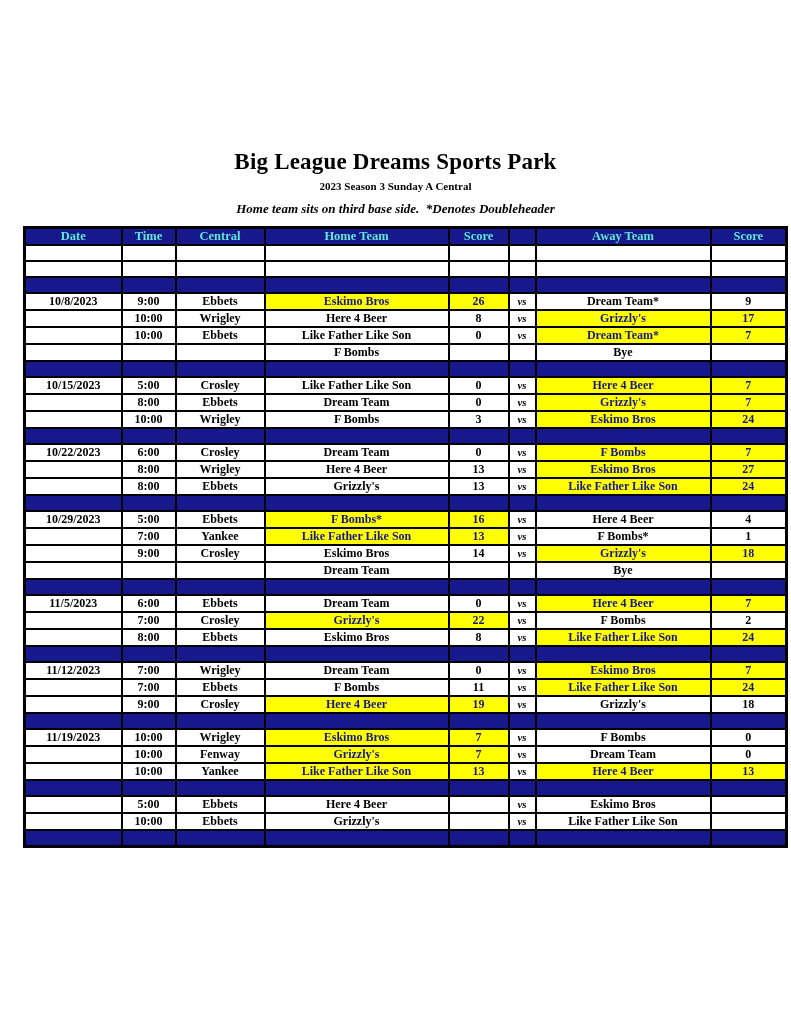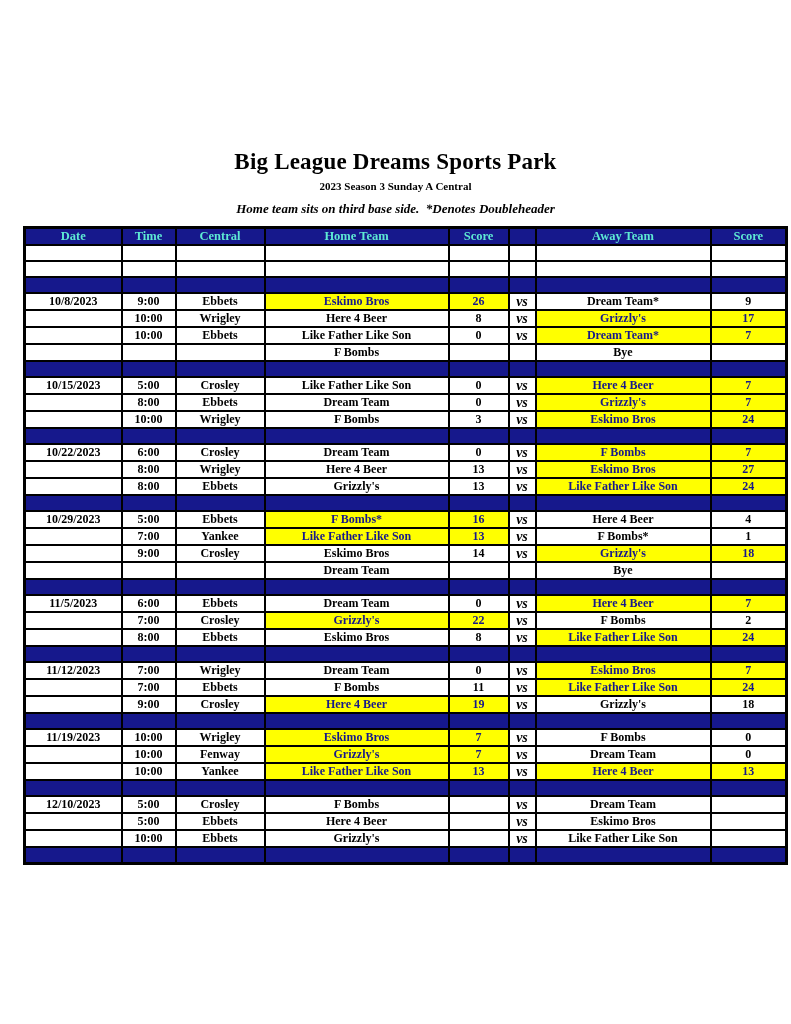--- a/index.html
+++ b/index.html
@@ -41,21 +41,21 @@
     overflow:hidden;
     white-space:nowrap;
   }
   .sched th{
     background:var(--navy);
     color:#5eead4;
     font-size:12.5px;
   }
   .sched td.navy{background:var(--navy);}
   .sched td.win{background:var(--hl);color:var(--navy);}
-  .sched td.vs{font-style:italic;font-size:14px;}
+  .sched td.vs{font-style:italic;font-size:11px;}
   .footer-note{
     margin:2px 0 0 25px;
     font-size:13px;
     line-height:16px;
   }
   
   col.c-date{width:97px;}
   col.c-time{width:54px;}
   col.c-replica{width:89px;}
   col.c-home{width:184px;}
@@ -422,30 +422,20 @@
           <td class="navy"></td>
           <td class="navy"></td>
           <td class="navy"></td>
           <td class="navy"></td>
           <td class="navy"></td>
           <td class="navy"></td>
           <td class="navy"></td>
           <td class="navy"></td>
         </tr>
         <tr>
-          <td>12/10/2023</td>
-          <td>5:00</td>
-          <td>Crosley</td>
-          <td>F Bombs</td>
-          <td></td>
-          <td class="vs">vs</td>
-          <td>Dream Team</td>
-          <td></td>
-        </tr>
-        <tr>
           <td></td>
           <td>5:00</td>
           <td>Ebbets</td>
           <td>Here 4 Beer</td>
           <td></td>
           <td class="vs">vs</td>
           <td>Eskimo Bros</td>
           <td></td>
         </tr>
         <tr>

